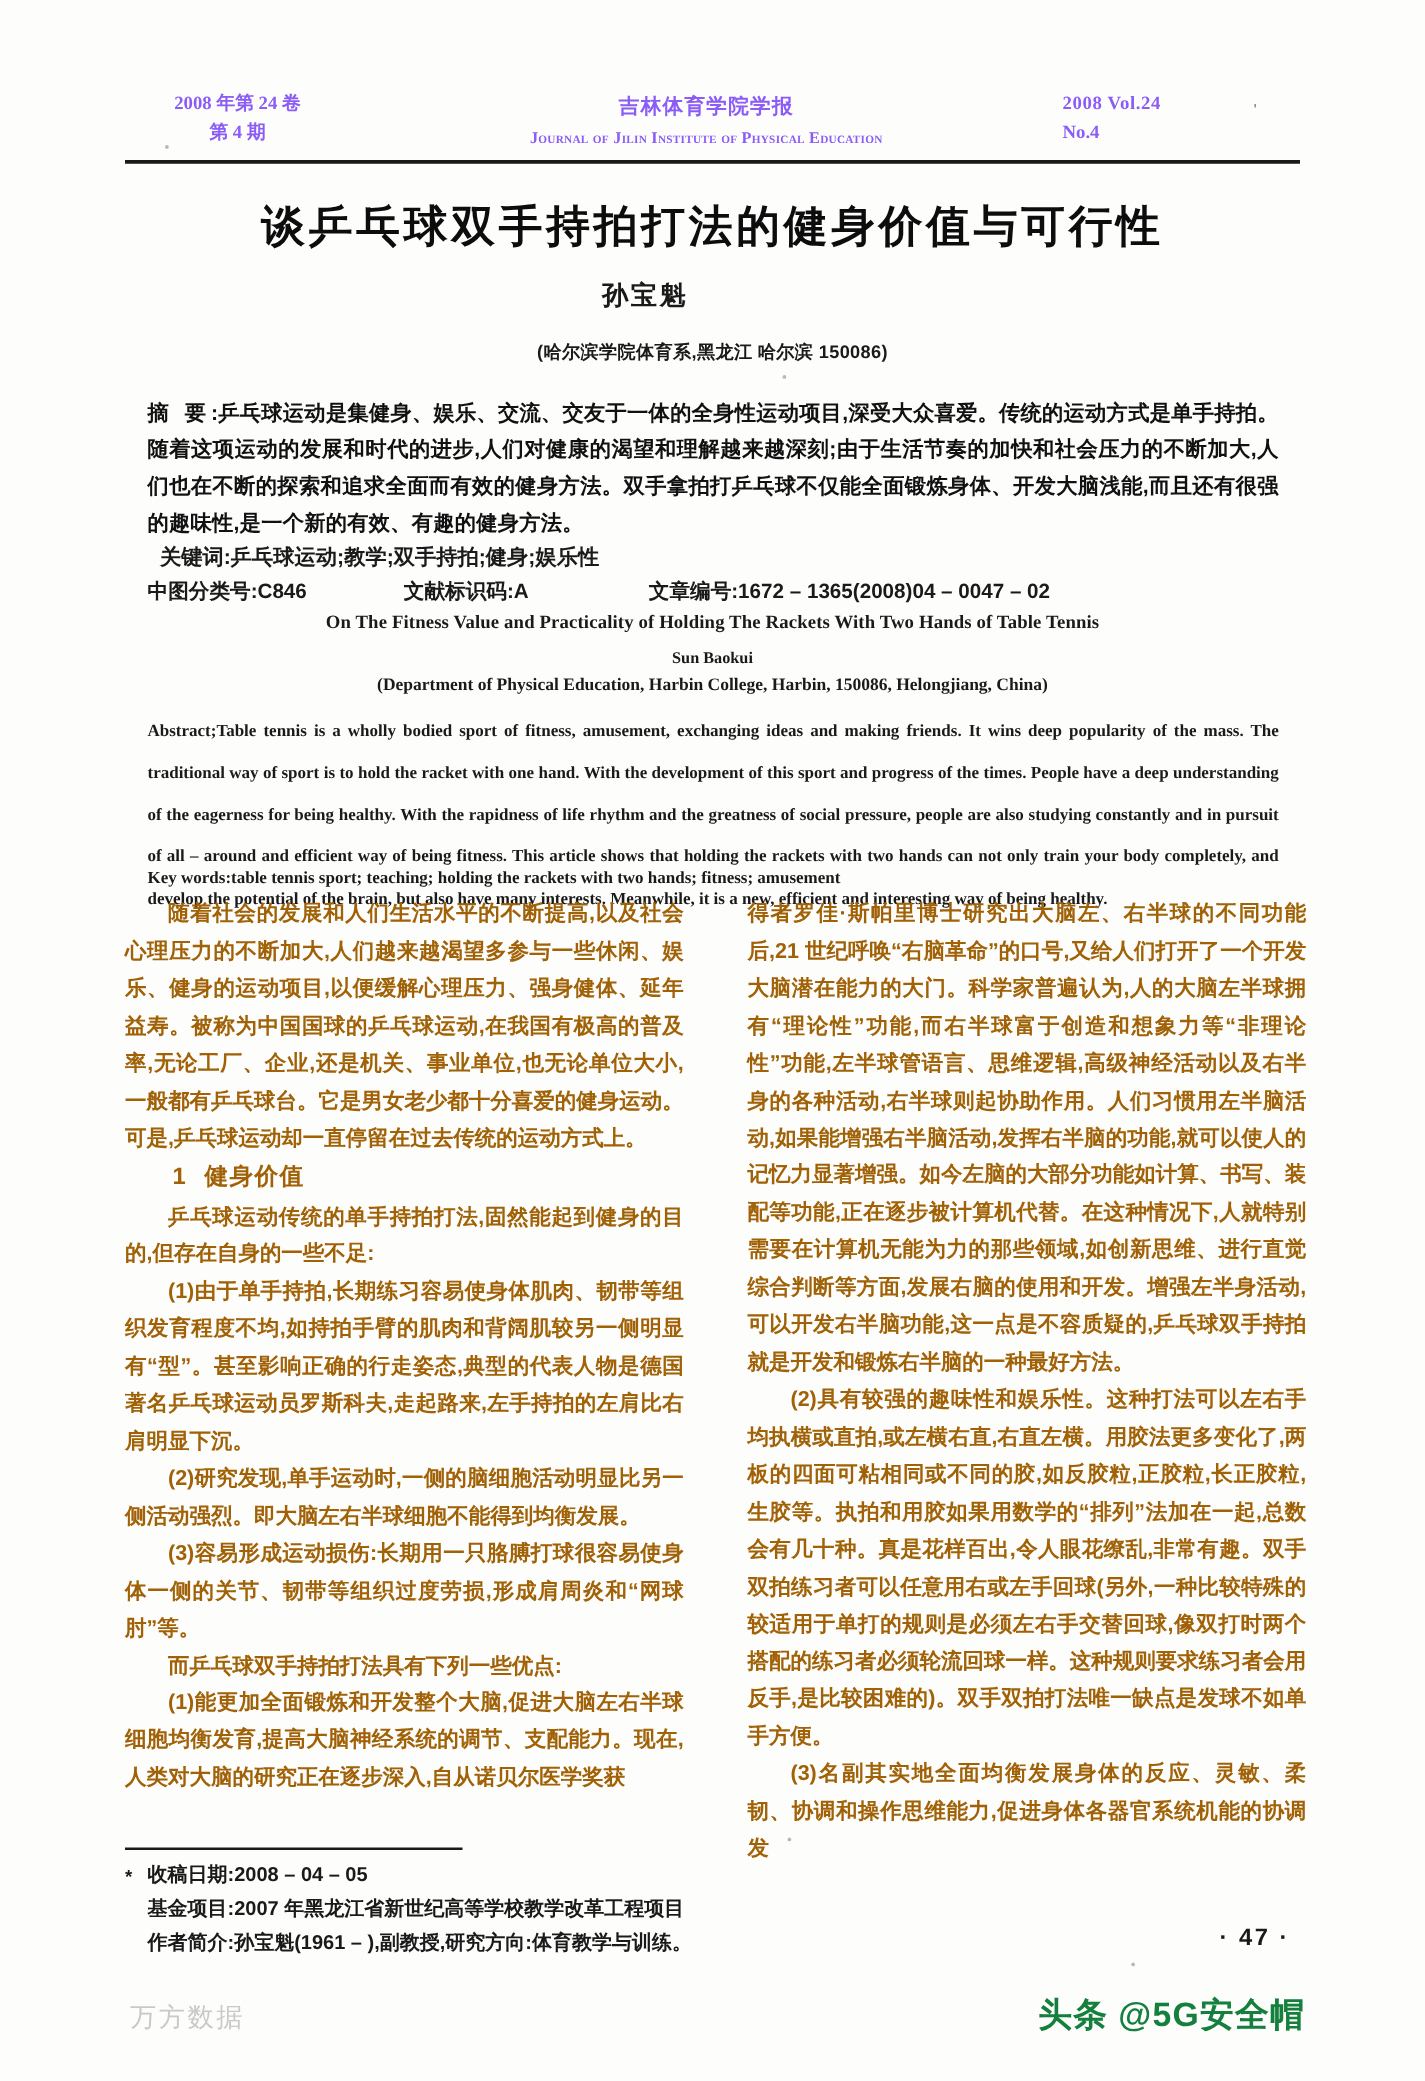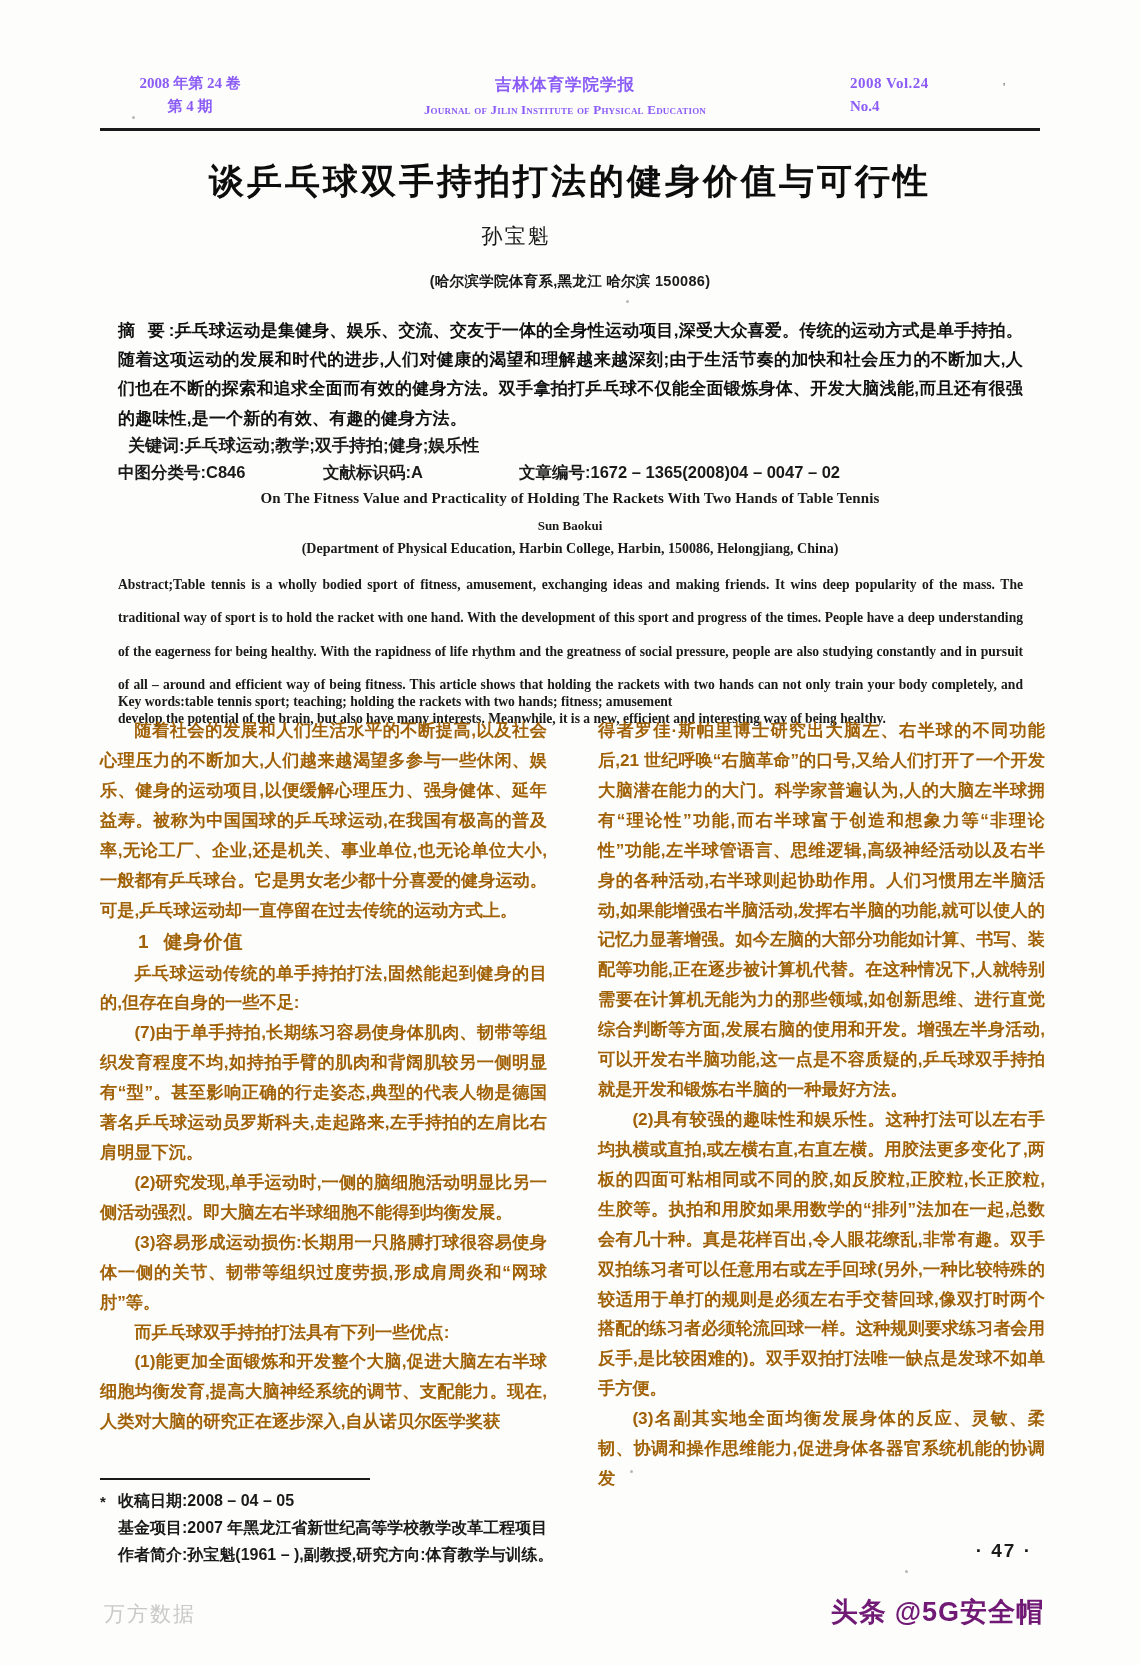--- a/index.html
+++ b/index.html
@@ -79,21 +79,21 @@
     letter-spacing: 3px;
     color: #0d0d0d;
   }
   .doc-author {
     position: absolute;
     left: 0;
     top: 222px;
     width: 1032px;
     text-align: center;
     font-family: "Liberation Sans", sans-serif;
-    font-weight: normal;
+    font-weight: bold;
     font-size: 21px;
     letter-spacing: 2px;
   }
   .doc-affil {
     position: absolute;
     left: 0;
     top: 272px;
     width: 1140px;
     text-align: center;
     font-family: "Liberation Sans", sans-serif;
@@ -279,21 +279,21 @@
   .wm-right {
     position: absolute;
     right: 96px;
     top: 1594px;
     display: flex;
     align-items: center;
     gap: 8px;
     font-family: "Liberation Sans", sans-serif;
     font-weight: bold;
     font-size: 27px;
-    color: #701a75;
+    color: #15803d;
     letter-spacing: 1px;
   }
   .wm-right .brand { font-size: 27px; }
 
   .speck {
     position: absolute;
     background: #b8b8b8;
     border-radius: 50%;
   }
 </style>
@@ -340,21 +340,21 @@
     <span>Abstract</span><span>;Table tennis is a wholly bodied sport of fitness, amusement, exchanging ideas and making friends. It wins deep popularity of the mass. The traditional way of sport is to hold the racket with one hand. With the development of this sport and progress of the times. People have a deep understanding of the eagerness for being healthy. With the rapidness of life rhythm and the greatness of social pressure, people are also studying constantly and in pursuit of all – around and efficient way of being fitness. This article shows that holding the rackets with two hands can not only train your body completely, and develop the potential of the brain, but also have many interests. Meanwhile, it is a new, efficient and interesting way of being healthy.</span>
   </div>
   <div class="en-kw">Key words:table tennis sport; teaching; holding the rackets with two hands; fitness; amusement</div>
 
   <div class="body-cols">
 
     <div class="col">
       <p>随着社会的发展和人们生活水平的不断提高,以及社会心理压力的不断加大,人们越来越渴望多参与一些休闲、娱乐、健身的运动项目,以便缓解心理压力、强身健体、延年益寿。被称为中国国球的乒乓球运动,在我国有极高的普及率,无论工厂、企业,还是机关、事业单位,也无论单位大小,一般都有乒乓球台。它是男女老少都十分喜爱的健身运动。可是,乒乓球运动却一直停留在过去传统的运动方式上。</p>
       <p class="sec-head"><span class="num">1</span><span>健身价值</span></p>
       <p>乒乓球运动传统的单手持拍打法,固然能起到健身的目的,但存在自身的一些不足:</p>
-      <p>(7)由于单手持拍,长期练习容易使身体肌肉、韧带等组织发育程度不均,如持拍手臂的肌肉和背阔肌较另一侧明显有“型”。甚至影响正确的行走姿态,典型的代表人物是德国著名乒乓球运动员罗斯科夫,走起路来,左手持拍的左肩比右肩明显下沉。</p>
+      <p>(1)由于单手持拍,长期练习容易使身体肌肉、韧带等组织发育程度不均,如持拍手臂的肌肉和背阔肌较另一侧明显有“型”。甚至影响正确的行走姿态,典型的代表人物是德国著名乒乓球运动员罗斯科夫,走起路来,左手持拍的左肩比右肩明显下沉。</p>
       <p>(2)研究发现,单手运动时,一侧的脑细胞活动明显比另一侧活动强烈。即大脑左右半球细胞不能得到均衡发展。</p>
       <p>(3)容易形成运动损伤:长期用一只胳膊打球很容易使身体一侧的关节、韧带等组织过度劳损,形成肩周炎和“网球肘”等。</p>
       <p>而乒乓球双手持拍打法具有下列一些优点:</p>
       <p>(1)能更加全面锻炼和开发整个大脑,促进大脑左右半球细胞均衡发育,提高大脑神经系统的调节、支配能力。现在,人类对大脑的研究正在逐步深入,自从诺贝尔医学奖获</p>
     </div>
 
     <div class="col">
       <p class="noindent">得者罗佳·斯帕里博士研究出大脑左、右半球的不同功能后,21 世纪呼唤“右脑革命”的口号,又给人们打开了一个开发大脑潜在能力的大门。科学家普遍认为,人的大脑左半球拥有“理论性”功能,而右半球富于创造和想象力等“非理论性”功能,左半球管语言、思维逻辑,高级神经活动以及右半身的各种活动,右半球则起协助作用。人们习惯用左半脑活动,如果能增强右半脑活动,发挥右半脑的功能,就可以使人的记忆力显著增强。如今左脑的大部分功能如计算、书写、装配等功能,正在逐步被计算机代替。在这种情况下,人就特别需要在计算机无能为力的那些领域,如创新思维、进行直觉综合判断等方面,发展右脑的使用和开发。增强左半身活动,可以开发右半脑功能,这一点是不容质疑的,乒乓球双手持拍就是开发和锻炼右半脑的一种最好方法。</p>
       <p>(2)具有较强的趣味性和娱乐性。这种打法可以左右手均执横或直拍,或左横右直,右直左横。用胶法更多变化了,两板的四面可粘相同或不同的胶,如反胶粒,正胶粒,长正胶粒,生胶等。执拍和用胶如果用数学的“排列”法加在一起,总数会有几十种。真是花样百出,令人眼花缭乱,非常有趣。双手双拍练习者可以任意用右或左手回球(另外,一种比较特殊的较适用于单打的规则是必须左右手交替回球,像双打时两个搭配的练习者必须轮流回球一样。这种规则要求练习者会用反手,是比较困难的)。双手双拍打法唯一缺点是发球不如单手方便。</p>
       <p>(3)名副其实地全面均衡发展身体的反应、灵敏、柔韧、协调和操作思维能力,促进身体各器官系统机能的协调发</p>

